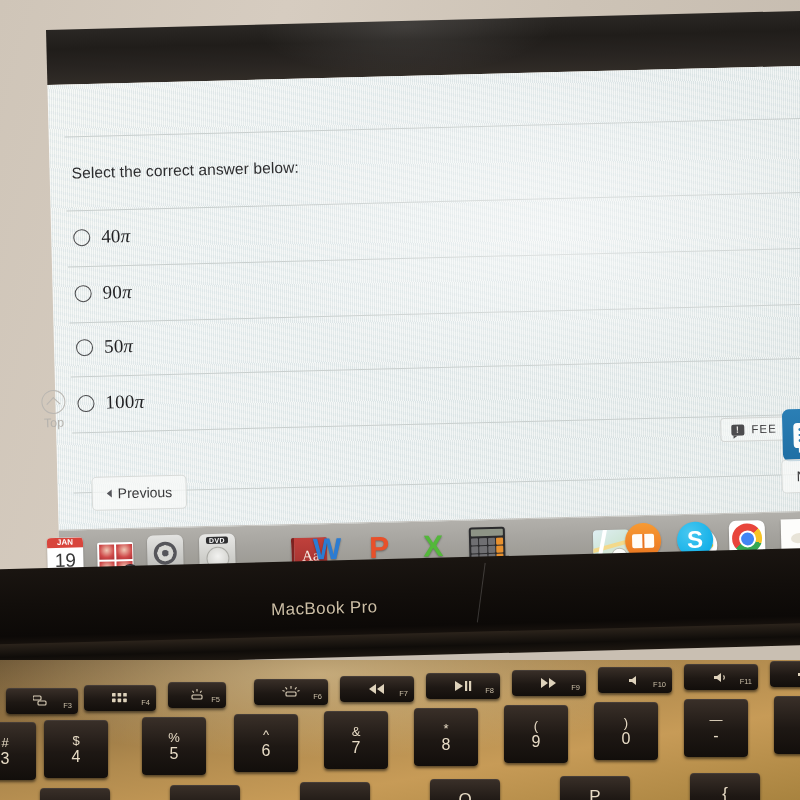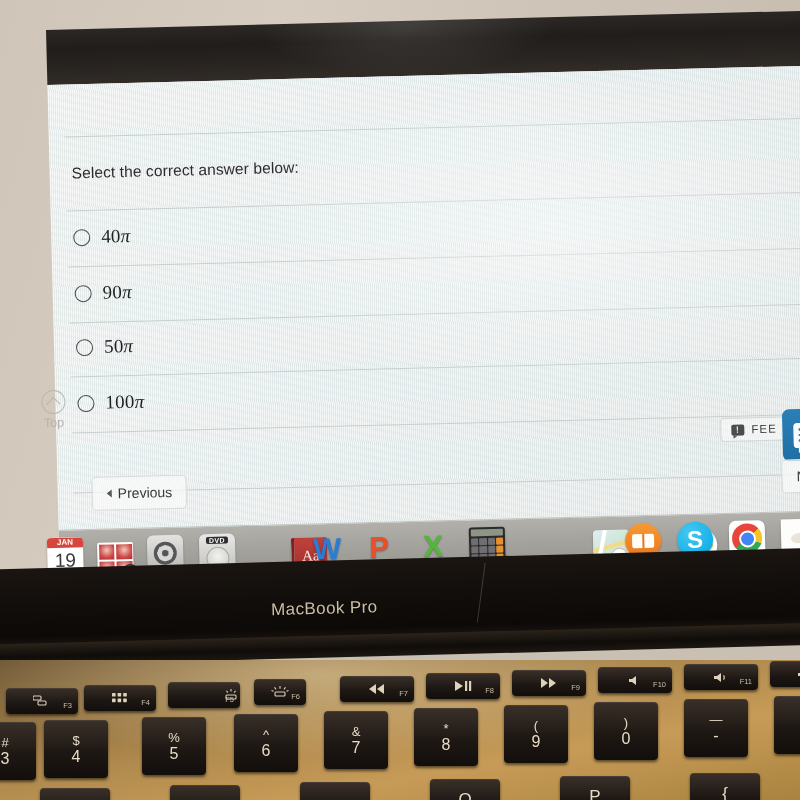--- a/index.html
+++ b/index.html
@@ -423,35 +423,35 @@
               <rect x="11.2" y="0" width="3.6" height="3.6" rx=".6"></rect>
               <rect x="0" y="5.6" width="3.6" height="3.6" rx=".6"></rect>
               <rect x="5.6" y="5.6" width="3.6" height="3.6" rx=".6"></rect>
               <rect x="11.2" y="5.6" width="3.6" height="3.6" rx=".6"></rect>
             </g>
           </svg>
       </span>
       <span class="fl">F4</span>
     </div>
 
-    <div class="key fkey" style="left:168px;top:22px;width:72px;justify-content:flex-end;">
+    <div class="key fkey" style="left:168px;top:22px;width:58px;">
       <span class="glyph">
         <svg width="18" height="12" viewBox="0 0 18 12">
             <rect x="4" y="6" width="10" height="4" rx="1" fill="none" stroke="#ded2bb" stroke-width="1.1"></rect>
             <g stroke="#ded2bb" stroke-width="1.1">
               <line x1="9" y1="0" x2="9" y2="2.5"></line>
               <line x1="4.5" y1="1.8" x2="5.8" y2="3.6"></line>
               <line x1="13.5" y1="1.8" x2="12.2" y2="3.6"></line>
             </g>
           </svg>
       </span>
       <span class="fl">F5</span>
     </div>
 
-    <div class="key fkey" style="left:254px;top:19px;width:52px;justify-content:center;">
+    <div class="key fkey" style="left:254px;top:19px;width:74px;justify-content:center;">
       <span class="glyph">
         <svg width="20" height="12" viewBox="0 0 20 12">
             <rect x="5" y="6" width="10" height="4" rx="1" fill="none" stroke="#ded2bb" stroke-width="1.1"></rect>
             <g stroke="#ded2bb" stroke-width="1.1">
               <line x1="10" y1="0" x2="10" y2="2.8"></line>
               <line x1="4.5" y1="1.2" x2="6" y2="3.4"></line>
               <line x1="15.5" y1="1.2" x2="14" y2="3.4"></line>
               <line x1="1.5" y1="4.5" x2="3.6" y2="5.2"></line>
               <line x1="18.5" y1="4.5" x2="16.4" y2="5.2"></line>
             </g>

